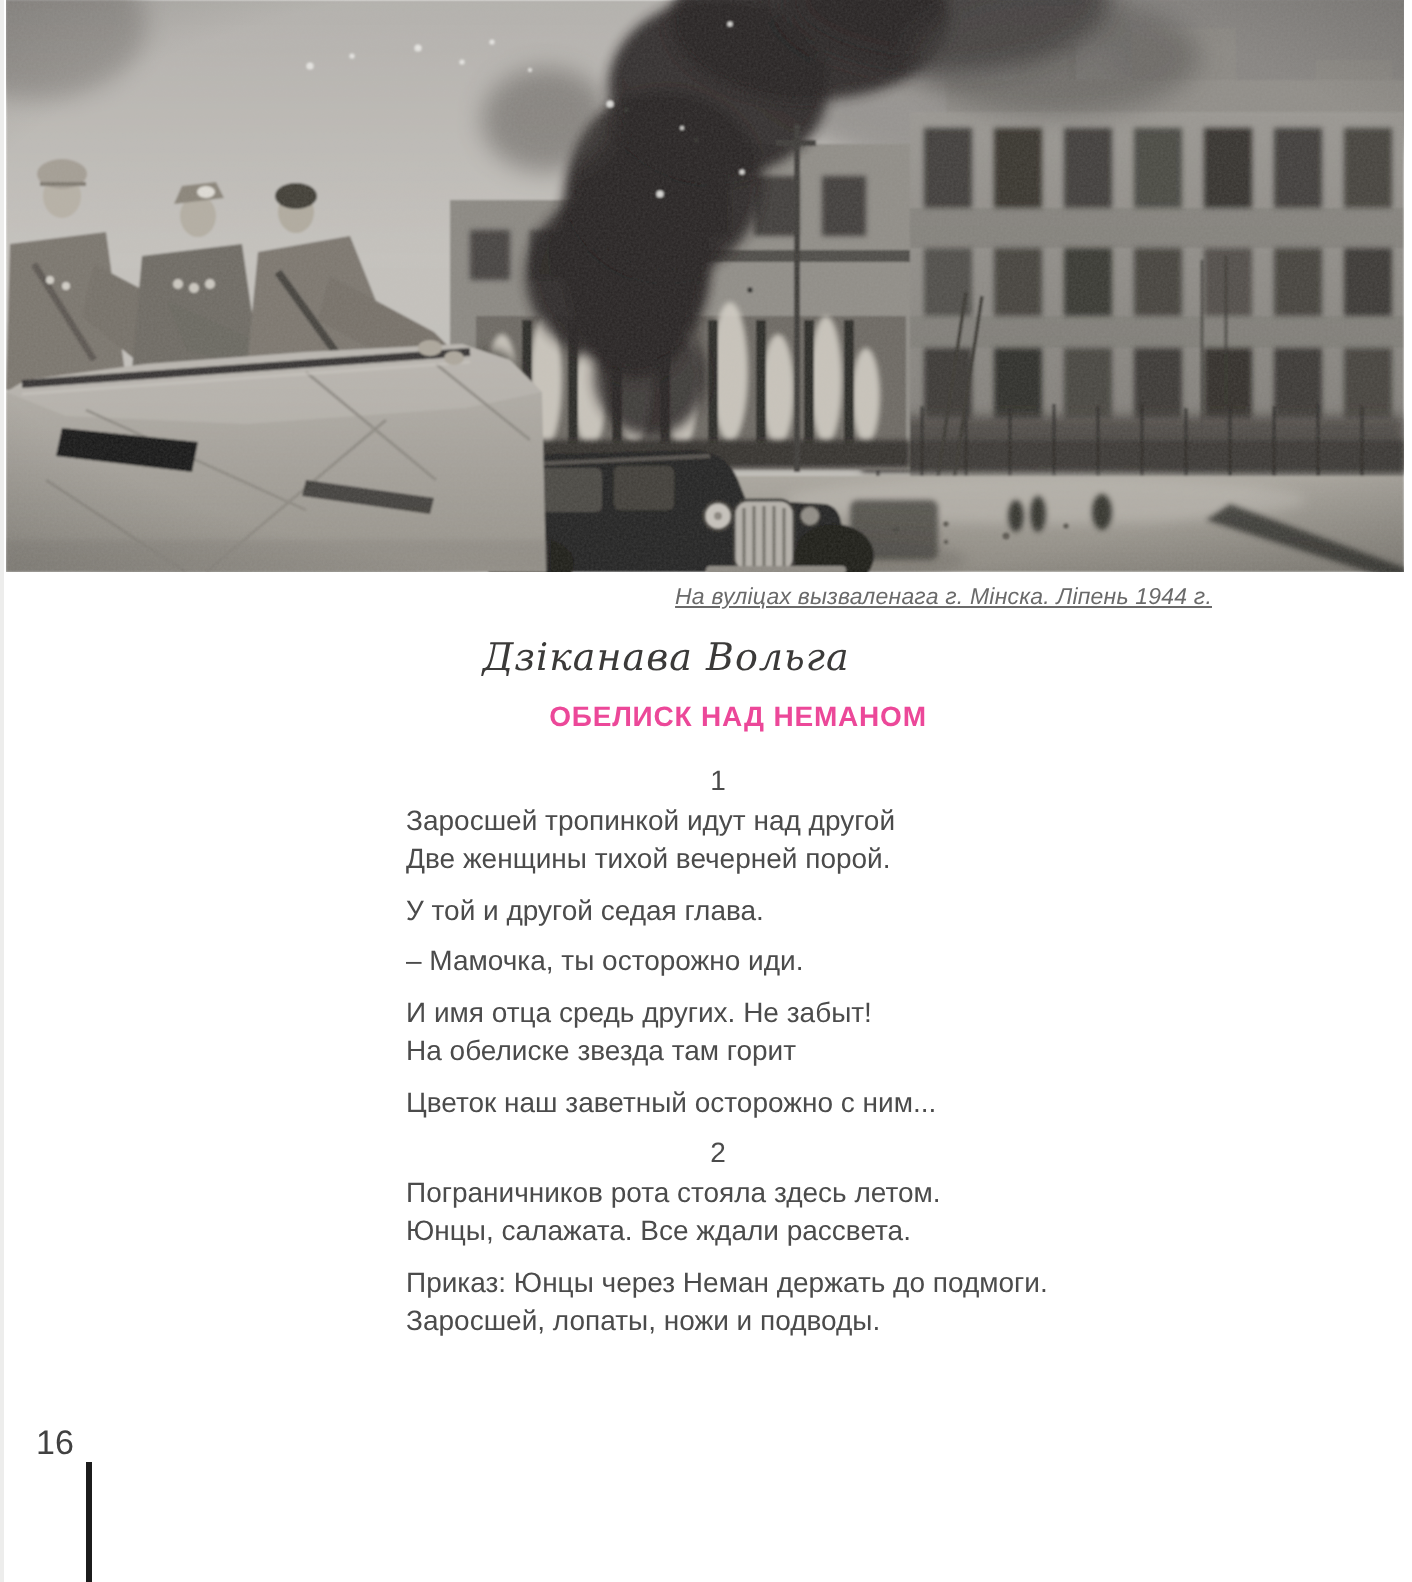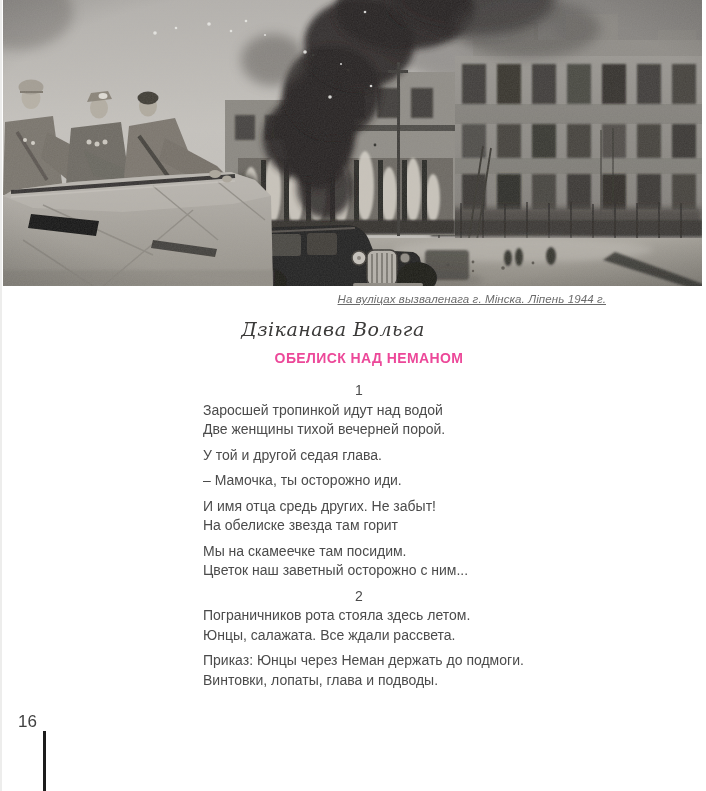--- a/index.html
+++ b/index.html
@@ -330,42 +330,41 @@
 
 <div class="caption">На вуліцах вызваленага г. Мінска. Ліпень 1944 г.</div>
 
 <div class="author">Дзіканава Вольга</div>
 
 <div class="title">ОБЕЛИСК НАД НЕМАНОМ</div>
 
 <div class="poem">
     <div class="poem-num">1</div>
     <div class="stanza">
-      <div class="line">Заросшей тропинкой идут над водой</div>
+      <div class="line">Заросшей тропинкой идут над другой</div>
       <div class="line">Две женщины тихой вечерней порой.</div>
     </div>
     <div class="stanza">
       <div class="line">У той и другой седая глава.</div>
     </div>
     <div class="stanza">
       <div class="line">– Мамочка, ты осторожно иди.</div>
     </div>
     <div class="stanza">
       <div class="line">И имя отца средь других. Не забыт!</div>
       <div class="line">На обелиске звезда там горит</div>
     </div>
     <div class="stanza">
-      <div class="line">Мы на скамеечке там посидим.</div>
       <div class="line">Цветок наш заветный осторожно с ним...</div>
     </div>
     <div class="poem-num">2</div>
     <div class="stanza">
       <div class="line">Пограничников рота стояла здесь летом.</div>
       <div class="line">Юнцы, салажата. Все ждали рассвета.</div>
     </div>
     <div class="stanza">
       <div class="line">Приказ: Юнцы через Неман держать до подмоги.</div>
-      <div class="line">Винтовки, лопаты, глава и подводы.</div>
+      <div class="line">Заросшей, лопаты, ножи и подводы.</div>
     </div>
   </div>
 
 <div class="pageno">16</div>
 <div class="footer-bar"></div>
 
 </body></html>

